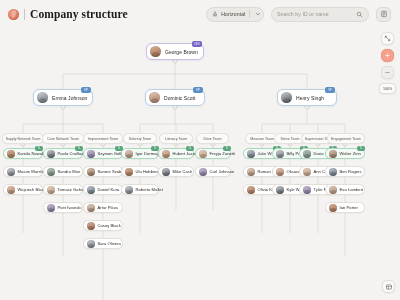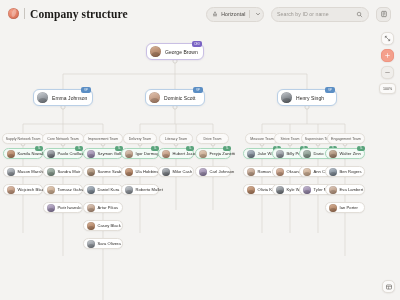--- a/index.html
+++ b/index.html
@@ -15,21 +15,21 @@
   #app { width: 400px; height: 300px; position: relative; background: #f4f3f1; }
 
   .topbar {
     height: 28px; width: 100%;
     display: flex; align-items: center;
     padding: 0 9px 0 8px;
     gap: 6px;
     background: #f4f3f1;
     position: relative; z-index: 40;
   }
-  .brand { display: flex; gap: 5px; }
+  .brand { display: flex; align-items: center; gap: 5px; }
   .logo-mark {
     width: 11px; height: 11px; border-radius: 50%;
     background: radial-gradient(circle at 35% 32%, #f2a089 0%, #e07c62 55%, #c35f46 100%);
     box-shadow: inset 0 0 0 .5px rgba(0,0,0,.12);
     position: relative; flex: none;
   }
   .logo-mark::after{
     content:""; position:absolute; left:3.5px; top:1.2px;
     width:4px; height:8px; border-radius:50%;
     background:rgba(255,255,255,.28); transform:rotate(18deg);

